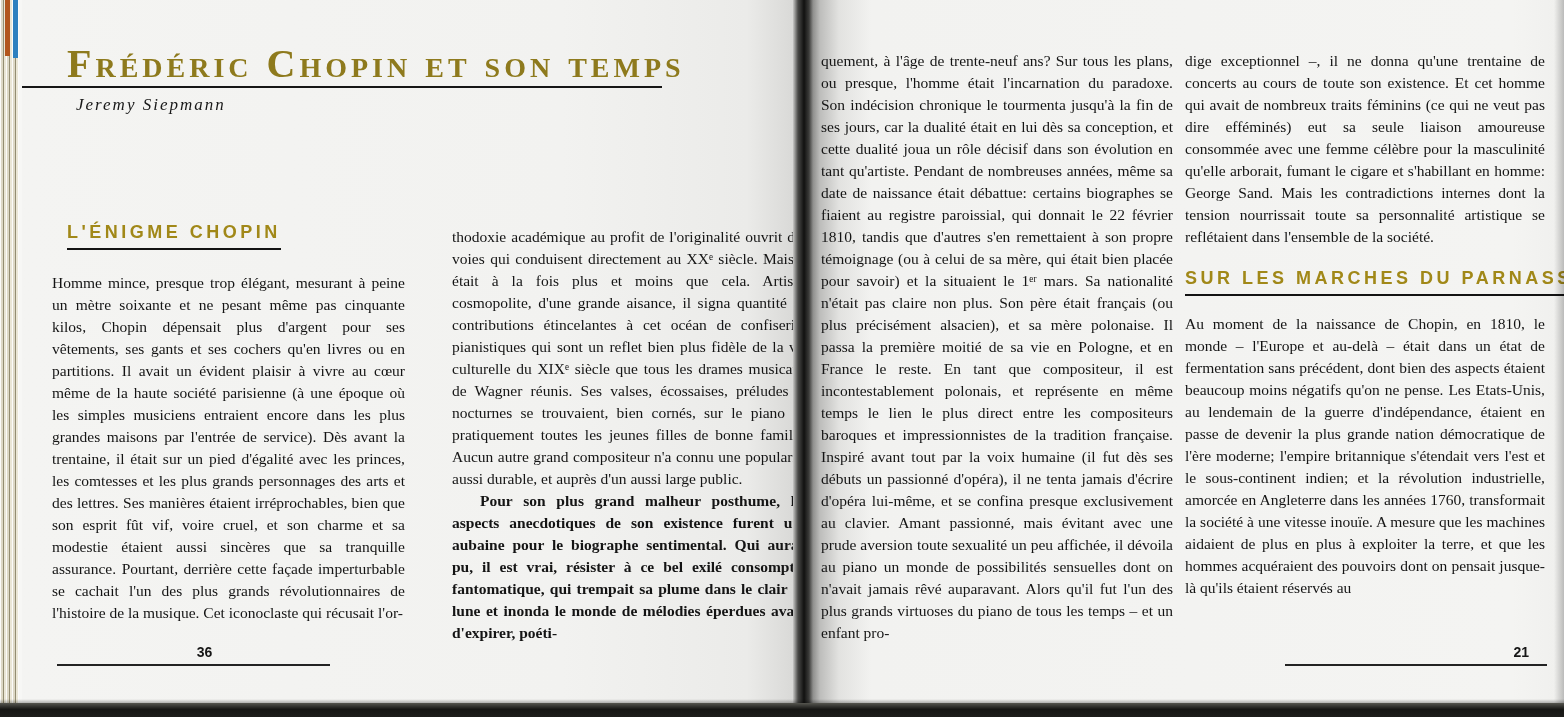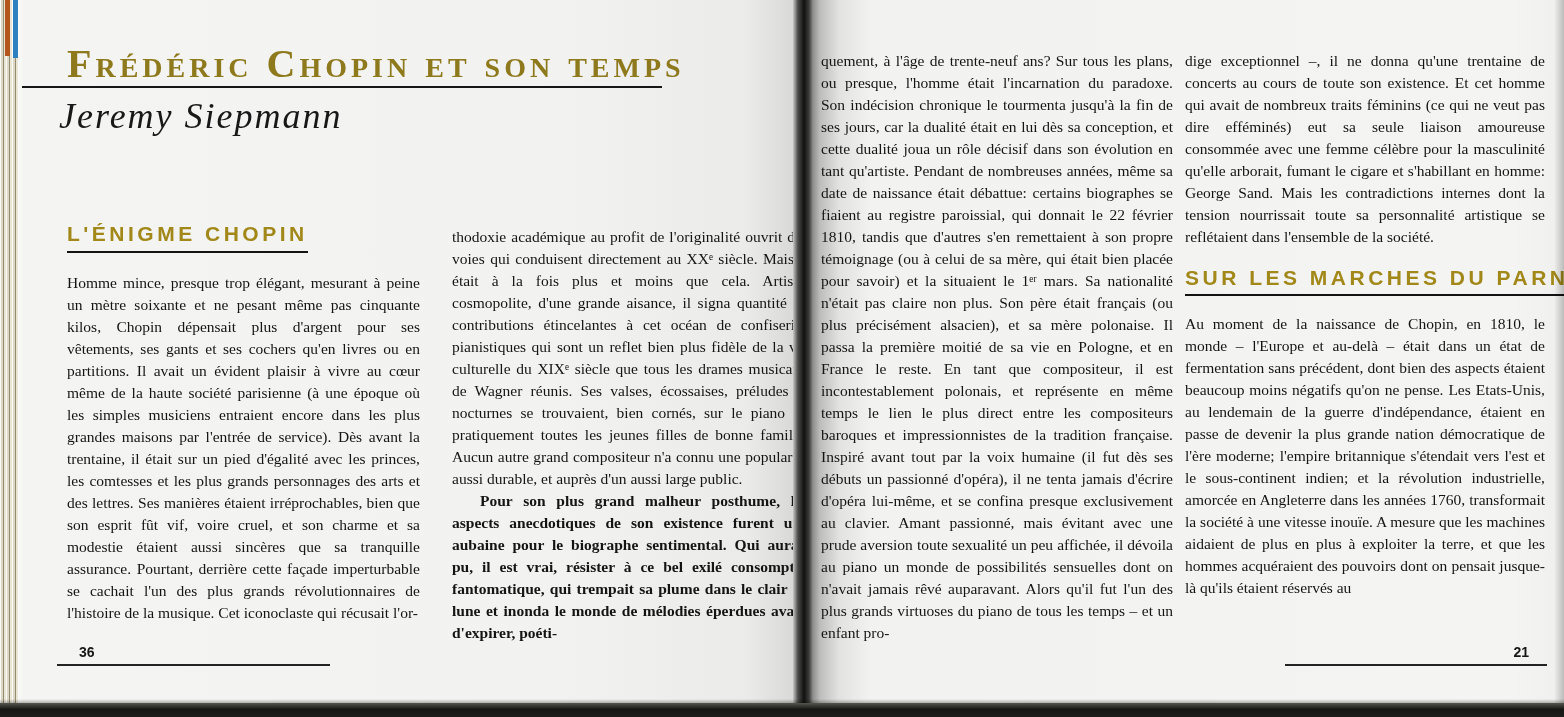--- a/index.html
+++ b/index.html
@@ -45,43 +45,43 @@
     background:linear-gradient(180deg,rgba(0,0,0,0) 0,rgba(0,0,0,0.28) 100%);
   }
 
   .title{
     position:absolute;left:45px;top:44px;
     font-variant:small-caps;font-weight:700;font-size:40px;line-height:40px;
     letter-spacing:4px;color:#8e7a1d;white-space:nowrap;
   }
   .title-rule{position:absolute;left:0;top:86px;width:640px;height:2px;background:#161616;}
   .author{
-    position:absolute;left:37px;top:95px;
-    font-style:italic;font-size:36px;letter-spacing:2px;color:#181818;white-space:nowrap;
+    position:absolute;left:54px;top:95px;
+    font-style:italic;font-size:17px;letter-spacing:2px;color:#181818;white-space:nowrap;
   }
   .heading{
     display:inline-block;
     font-family:"Liberation Sans","DejaVu Sans",sans-serif;
-    font-weight:700;font-size:21px;letter-spacing:3.5px;color:#a18818;
+    font-weight:700;font-size:18px;letter-spacing:3.5px;color:#a18818;
     border-bottom:2px solid #131313;padding-bottom:5px;white-space:nowrap;
   }
   .heading-left{position:absolute;left:45px;top:222px;}
 
   .col{position:absolute;font-size:15.5px;line-height:22px;color:#141414;text-align:justify;}
   .col p{margin:0;}
   .col p.indent{text-indent:28px;font-weight:bold;}
-  .col-l1{left:45px;top:272px;width:353px;}
+  .col-l1{left:30px;top:272px;width:353px;}
   .col-l2{left:430px;top:226px;width:356px;}
   .col-r1{left:8px;top:50px;width:352px;}
   .col-r2{left:372px;top:50px;width:360px;}
   .col-r2 .heading{margin-top:19px;}
   .col-r2 p.after-heading{margin-top:17px;text-indent:0;}
 
   .pagenum-block{position:absolute;top:644px;font-family:"Liberation Sans","DejaVu Sans",sans-serif;}
-  .pagenum-block .num{font-weight:700;font-size:14px;color:#161616;display:block;}
+  .pagenum-block .num{font-weight:700;font-size:14px;color:#161616;display:block;text-align:center;}
   .pagenum-rule{height:2px;background:#232323;margin-top:4px;}
   .pn-left{left:35px;width:273px;}
   .pn-left .num{margin-left:22px;}
   .pn-right{left:472px;width:262px;}
   .pn-right .num{text-align:right;margin-right:18px;}
 </style>
 </head>
 <body>
 
 <div class="scene">

